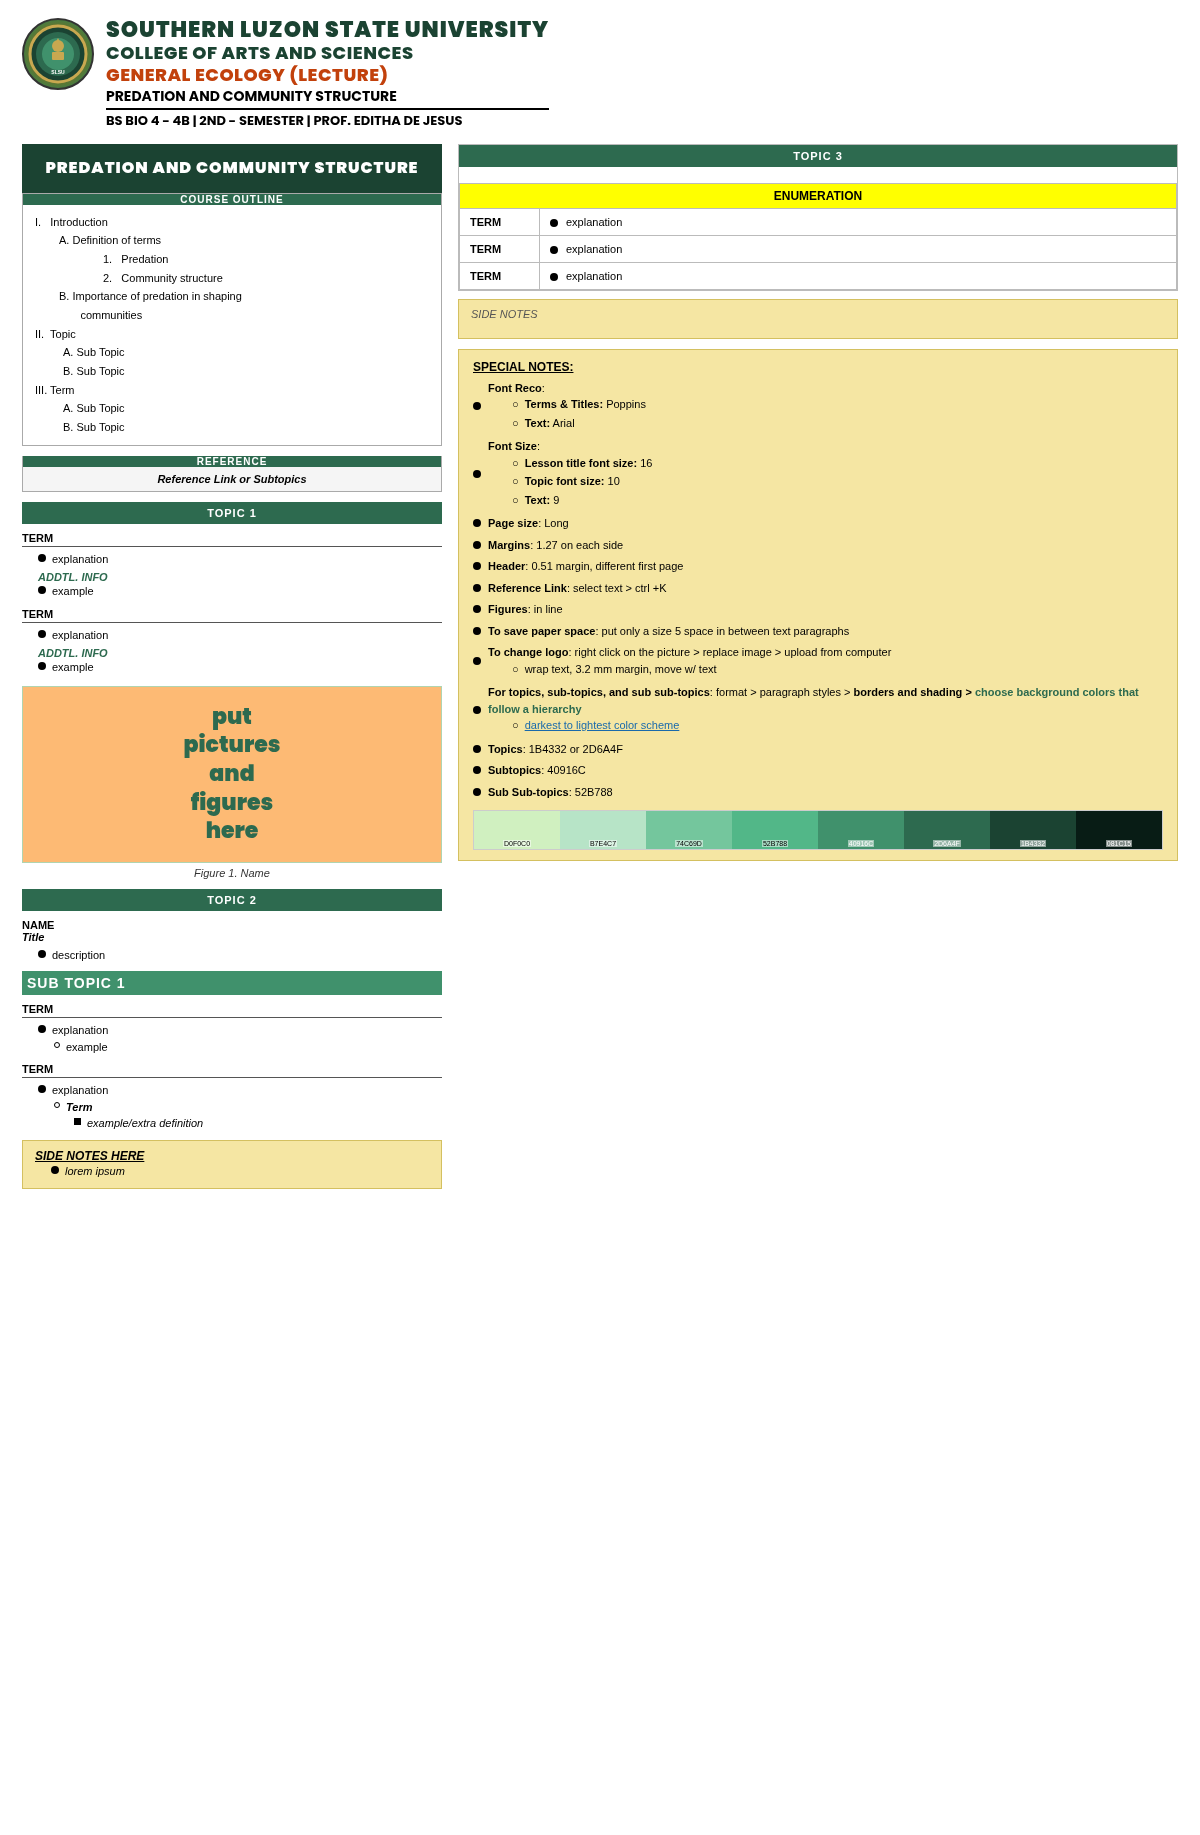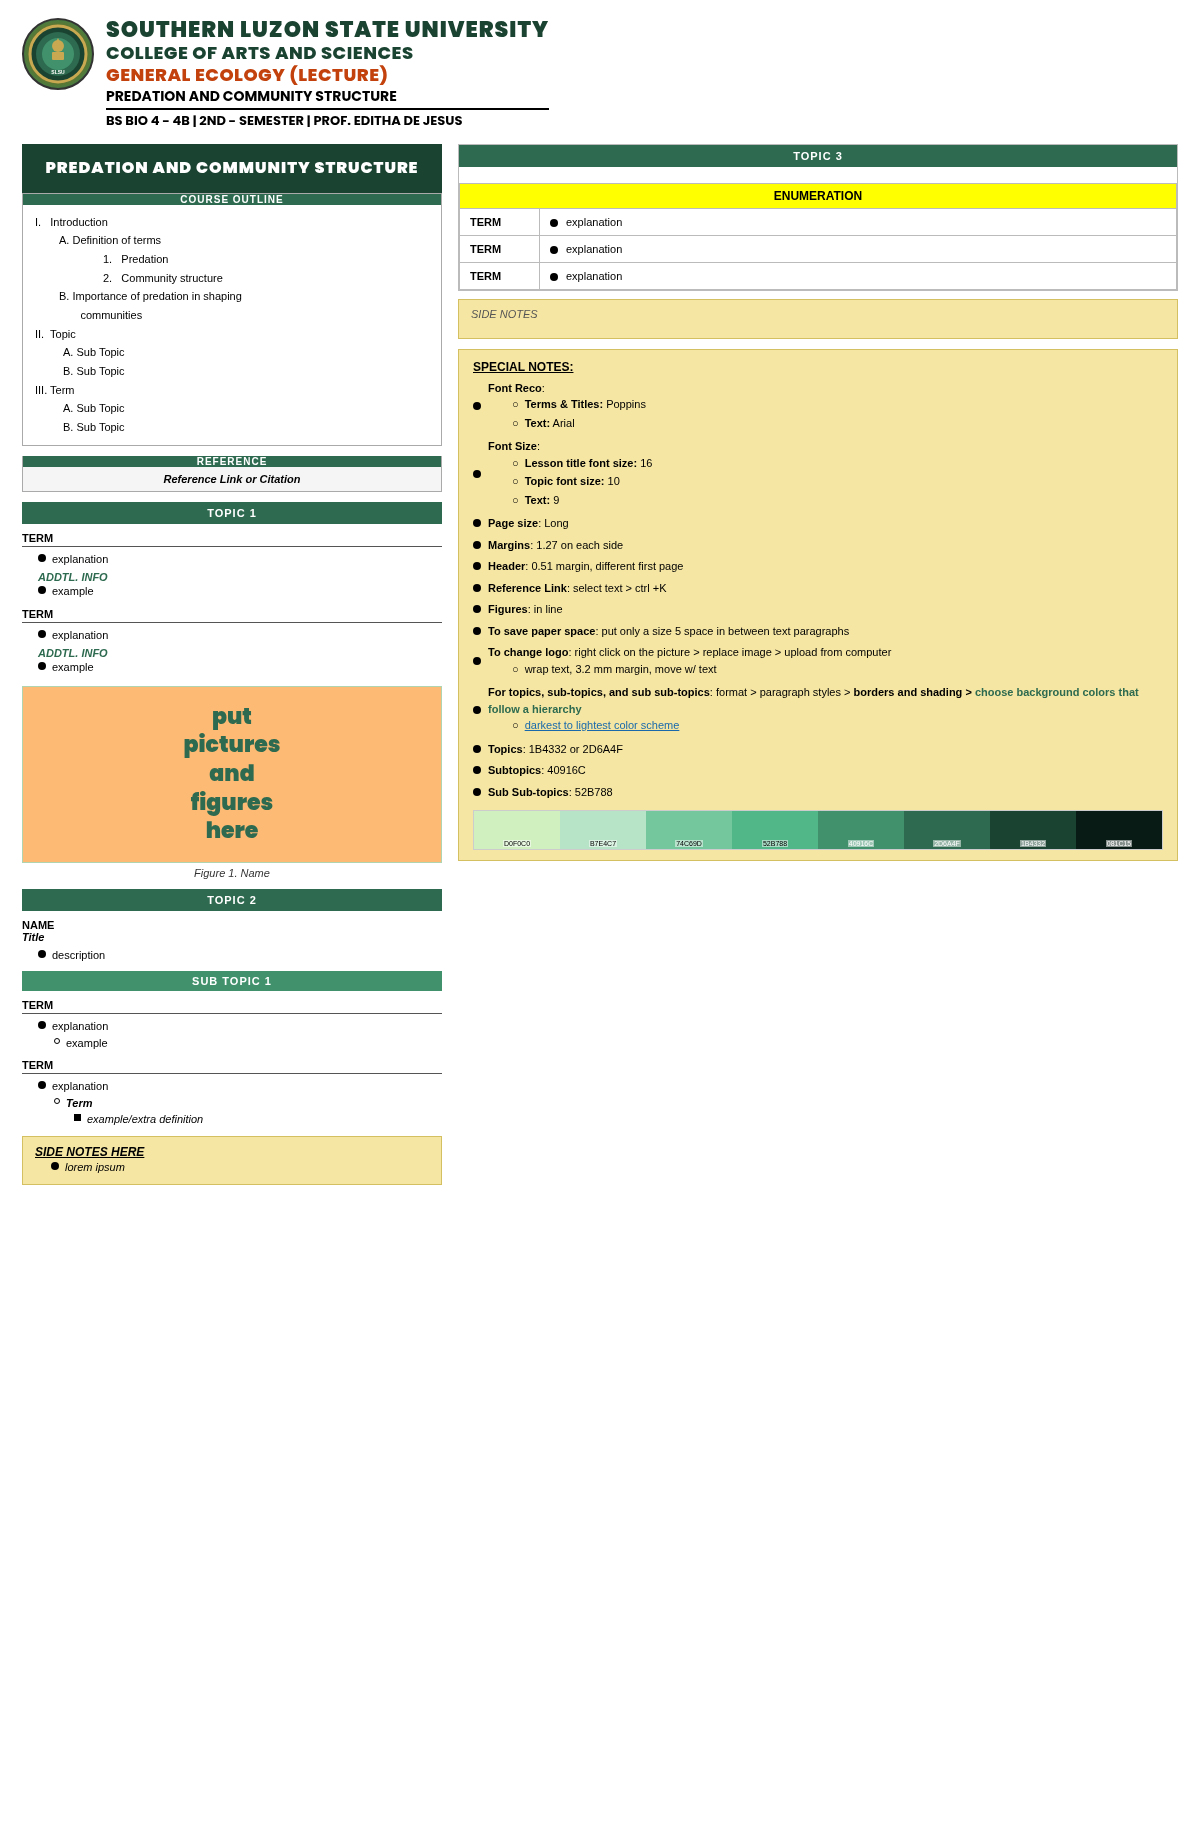--- a/index.html
+++ b/index.html
@@ -227,24 +227,24 @@
     }
 
     
     .name-label { font-weight: 700; font-size: 11px; text-transform: uppercase; margin-top: 8px; }
     .title-italic { font-style: italic; font-weight: 700; font-size: 11px; }
 
     
     .subtopic-bar {
       background: #40916c;
       color: #fff;
-      text-align: center;
+      text-align: left;
       padding: 4px 5px;
       font-weight: 700;
-      font-size: 11px;
+      font-size: 14px;
       text-transform: uppercase;
       letter-spacing: 1px;
       margin-top: 8px;
     }
 
     
     .side-notes-box {
       background: #f5e6a3;
       border: 1px solid #d4c060;
       padding: 8px 12px;
@@ -476,21 +476,21 @@
         <div style="padding-left:28px;">A. Sub Topic</div>
         <div style="padding-left:28px;">B. Sub Topic</div>
         <div style="padding-left:0px;">III. Term</div>
         <div style="padding-left:28px;">A. Sub Topic</div>
         <div style="padding-left:28px;">B. Sub Topic</div>
       </div>
     </div>
 
     <div class="reference-box">
       <div class="section-bar">REFERENCE</div>
-      <div class="reference-content">Reference Link or Citation</div>
+      <div class="reference-content">Reference Link or Subtopics</div>
     </div>
 
     <div class="topic-section">
       <div class="section-bar topic">TOPIC 1</div>
 
       <div class="term-row">
         <div class="term-label">TERM</div>
         <hr class="term-divider">
         <div class="bullet-item">
           <span class="circle-bullet"></span>

